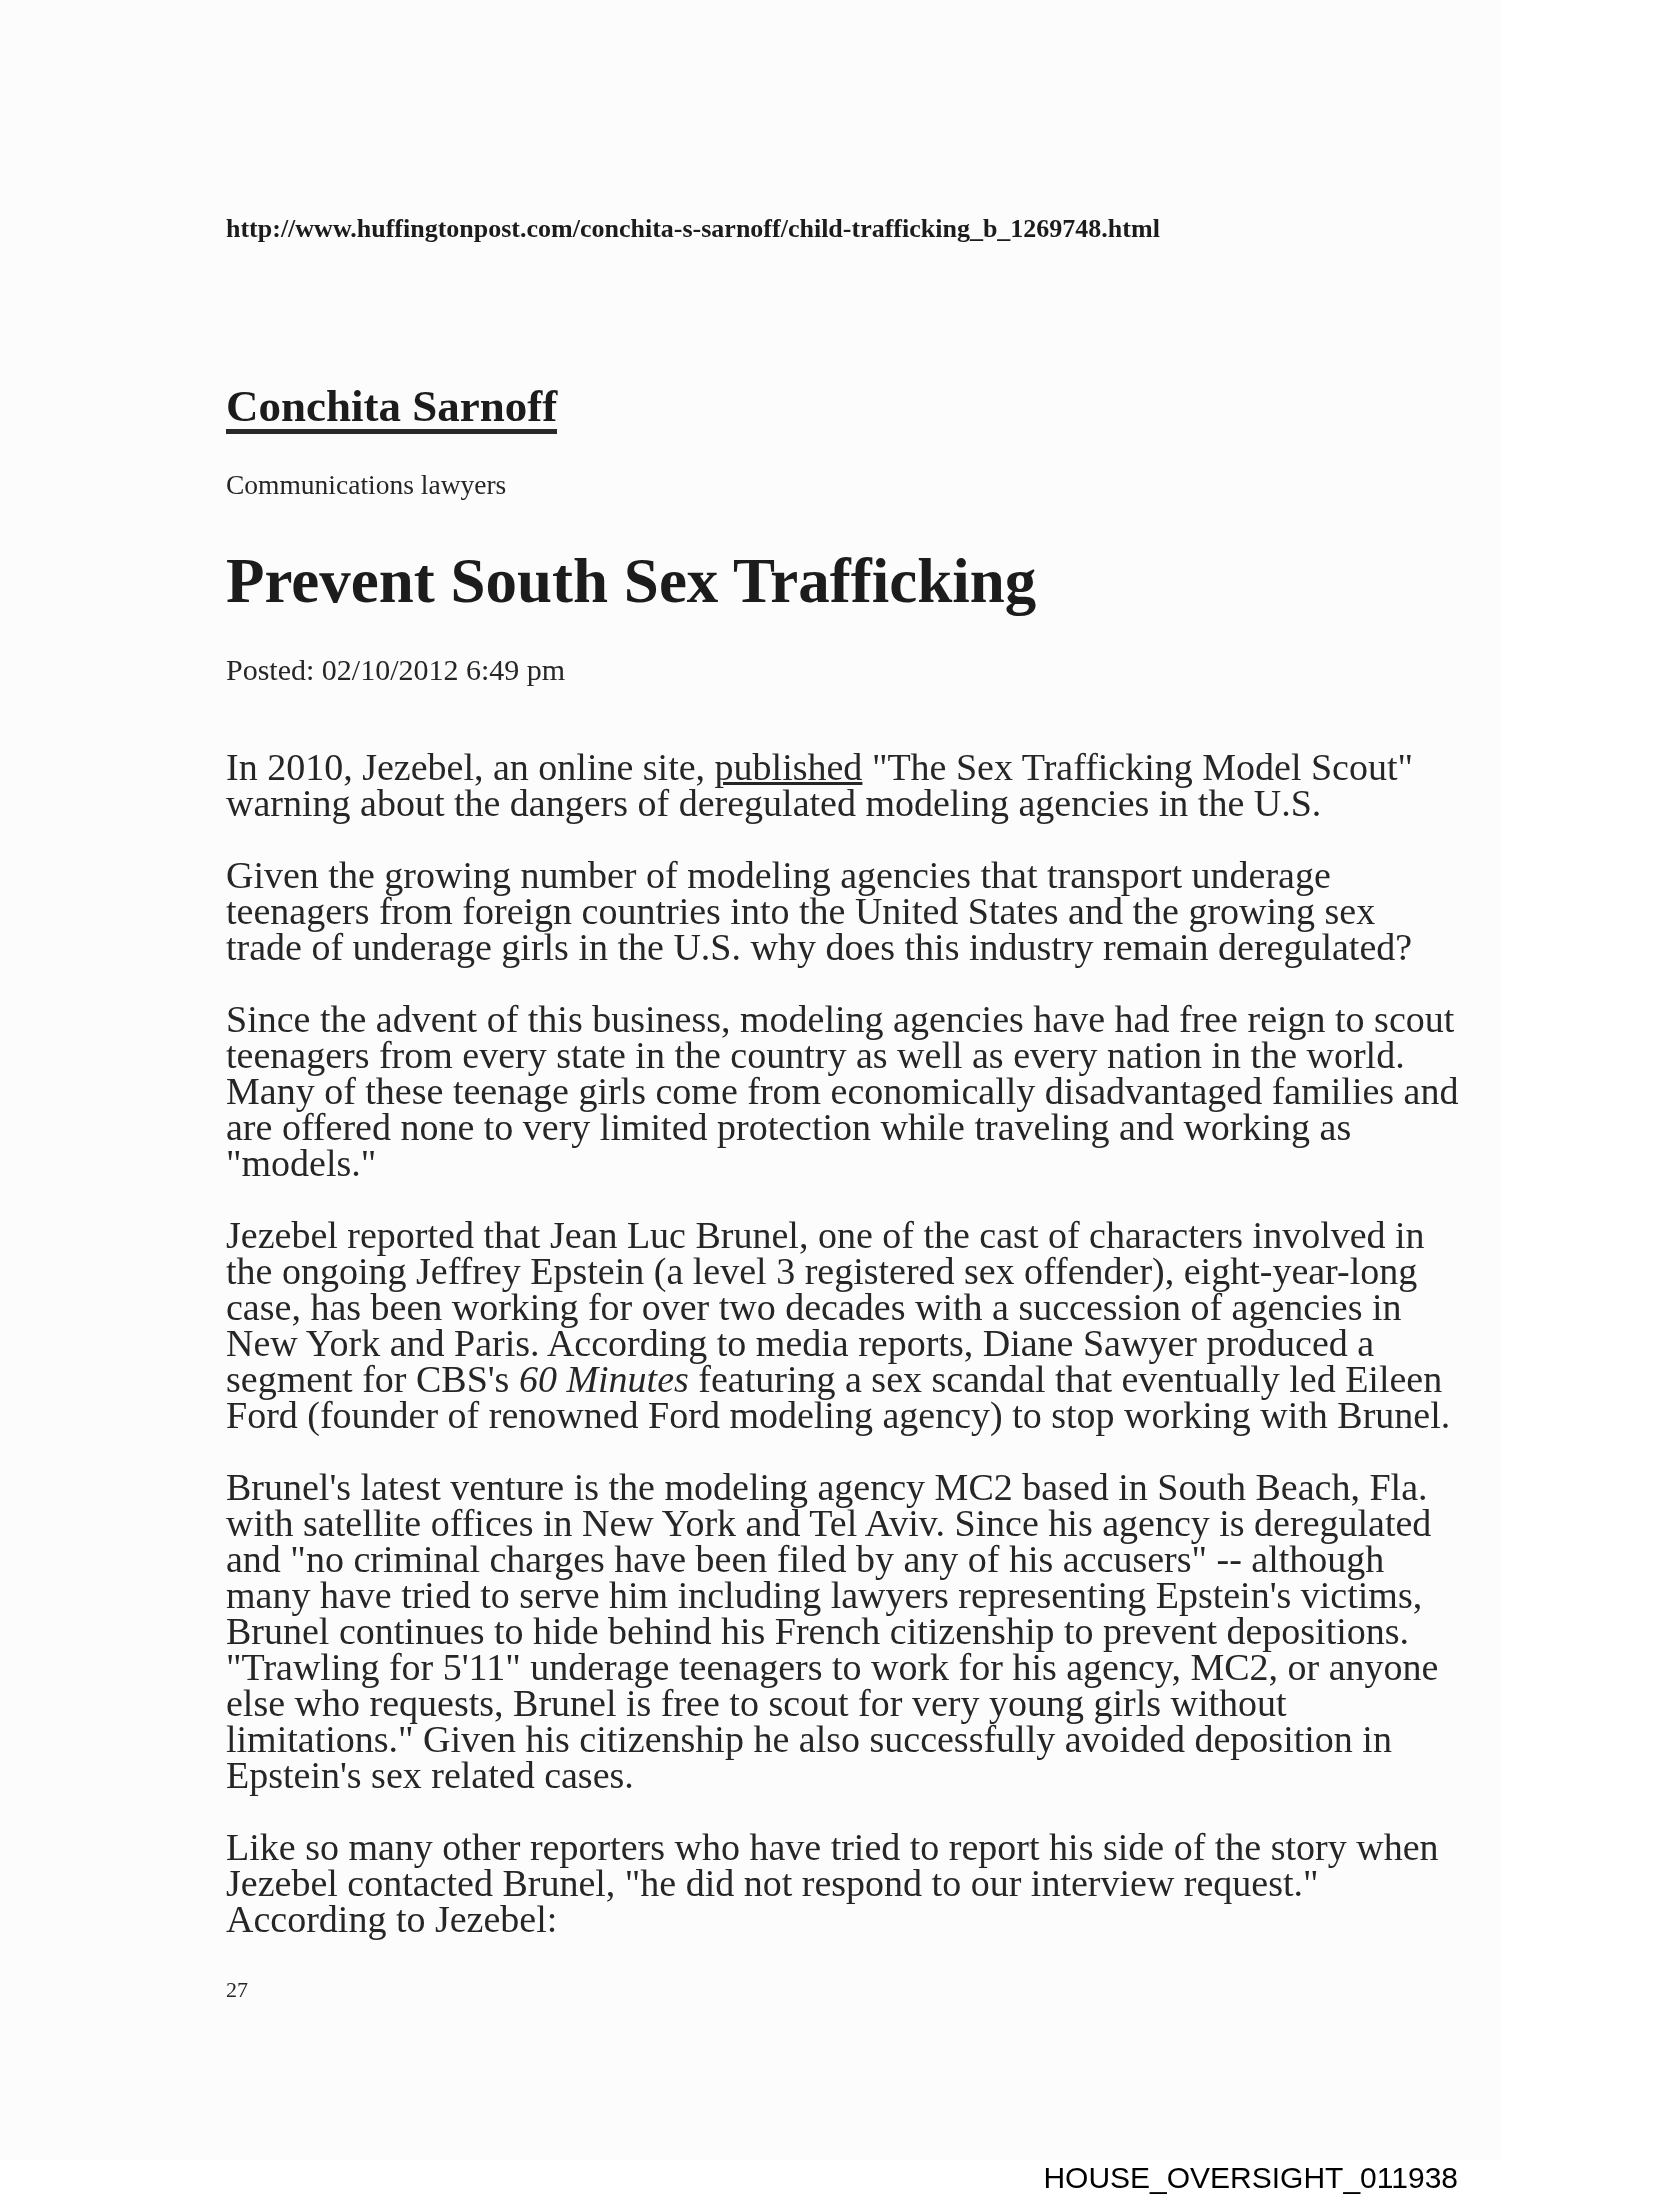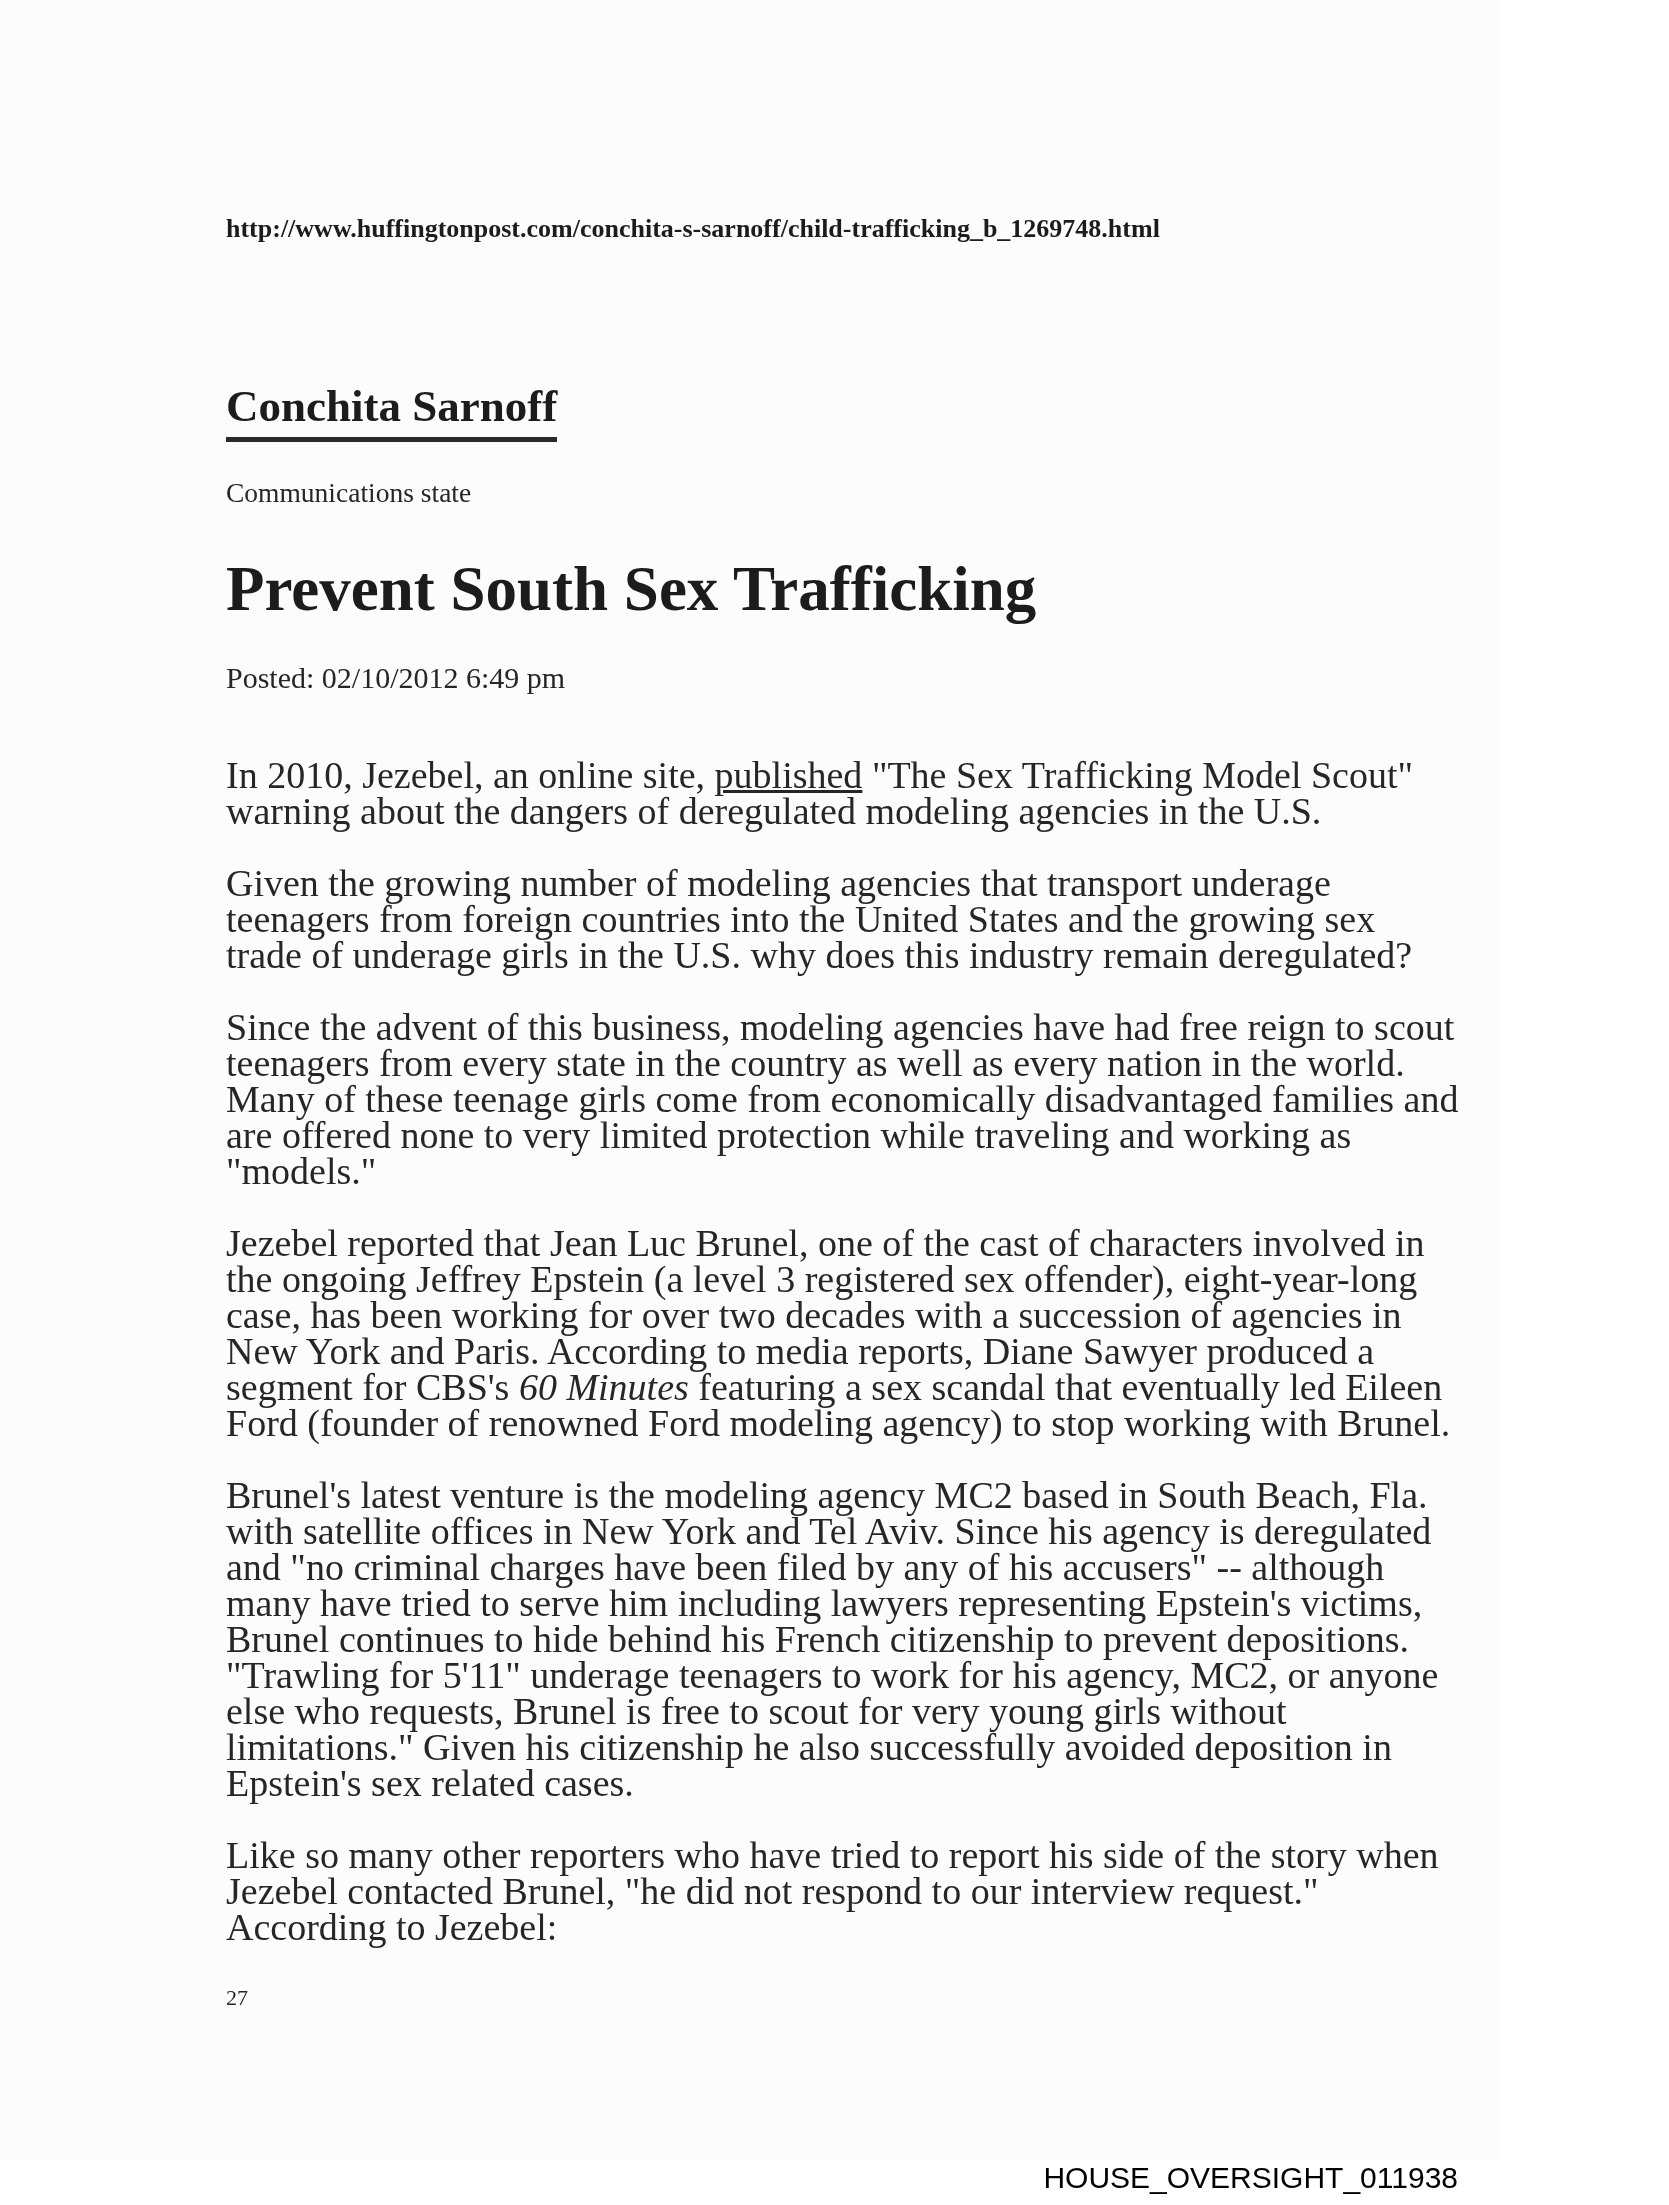--- a/index.html
+++ b/index.html
@@ -33,21 +33,21 @@
   }
   .author {
     margin: 139px 0 0 0;
     font-size: 45px; line-height: 46px;
     font-weight: bold;
     color: #1c1c1c;
   }
   .author .underlined {
     display: inline-block;
     border-bottom: 5.2px solid #2a2a2a;
-    padding-bottom: 8px;
+    padding-bottom: 0;
   }
   .role {
     margin-top: 34px;
     font-size: 27.5px; line-height: 33px;
   }
   .title {
     margin: 47px 0 0 0;
     font-size: 63px; line-height: 67px;
     font-weight: bold;
     color: #1c1c1c;
@@ -91,21 +91,21 @@
 <div class="page">
   <div class="scan-area"></div>
 
   <div class="content">
     <div class="url">http://www.huffingtonpost.com/conchita-s-sarnoff/child-trafficking_b_1269748.html</div>
 
     <h2 class="author">
       <span class="underlined">Conchita Sarnoff</span>
     </h2>
 
-    <div class="role">Communications state</div>
+    <div class="role">Communications lawyers</div>
 
     <h1 class="title">
       <div>Prevent South Sex Trafficking</div>
     </h1>
 
     <div class="posted">Posted: 02/10/2012 6:49 pm</div>
 
     <div class="article-body">
         <p class="para"><span>In 2010, Jezebel, an online site, </span><span class="seg-underline">published</span><span> "The Sex Trafficking Model Scout" warning about the dangers of deregulated modeling agencies in the U.S.</span></p>
         <p class="para"><span>Given the growing number of modeling agencies that transport underage teenagers from foreign countries into the United States and the growing sex trade of underage girls in the U.S. why does this industry remain deregulated?</span></p>

